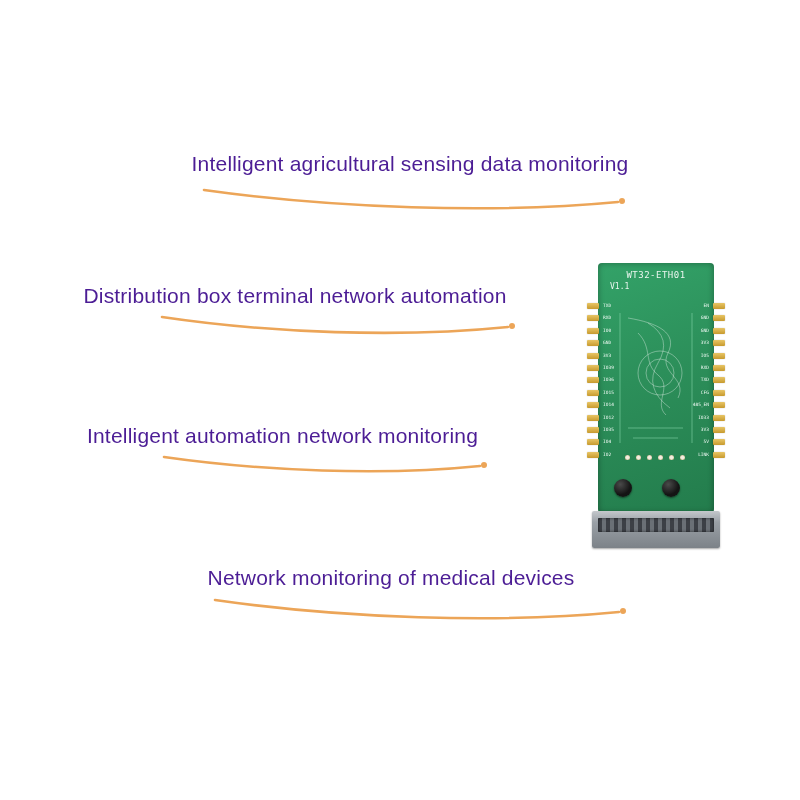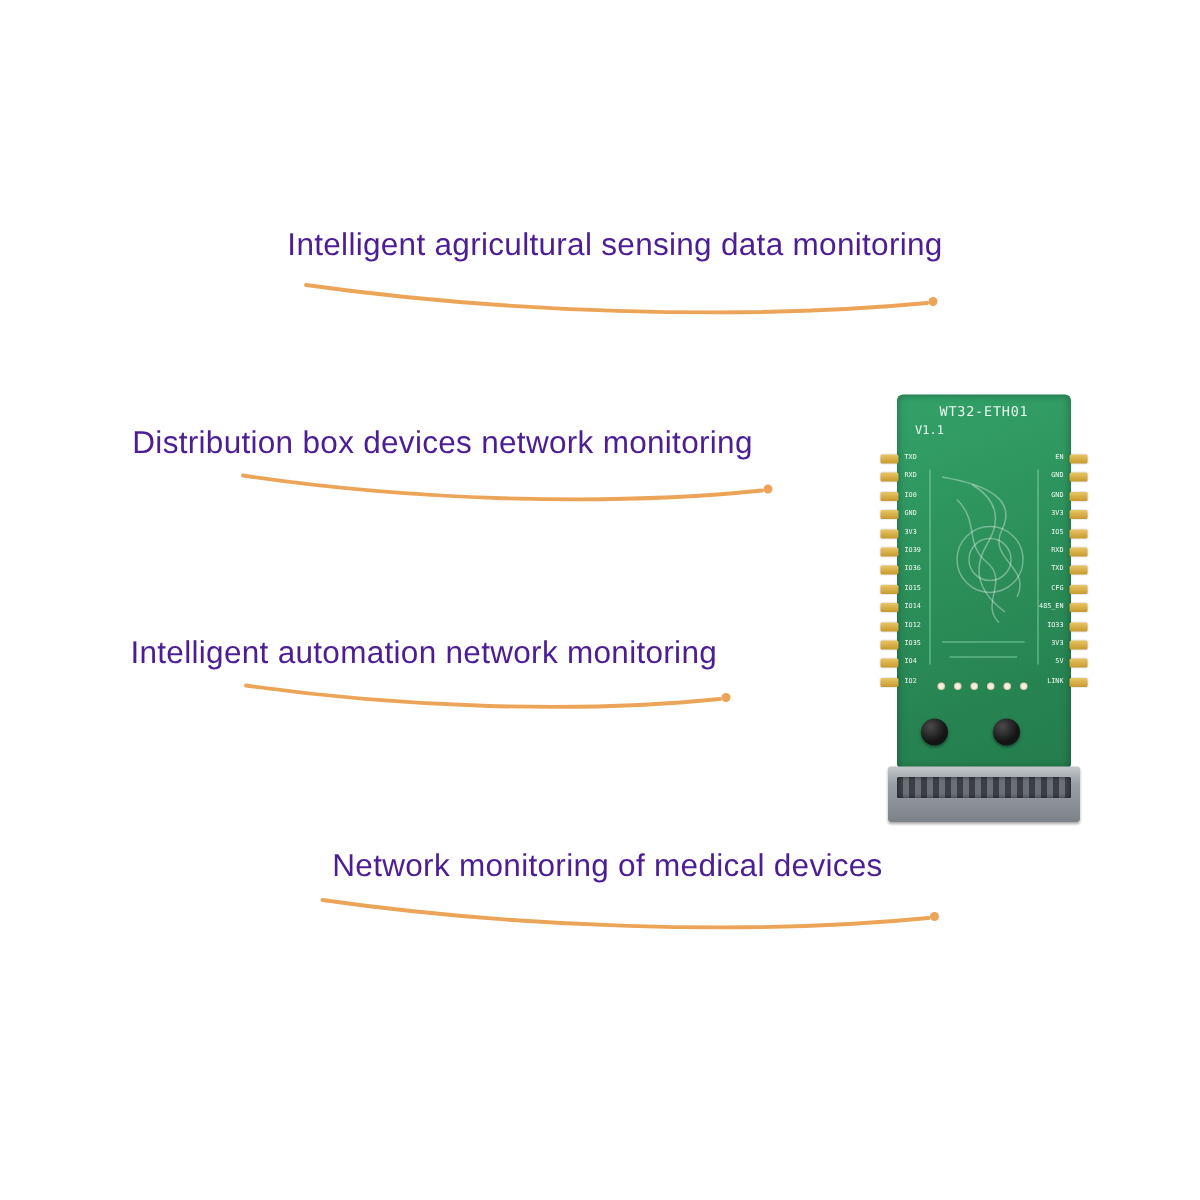--- a/index.html
+++ b/index.html
@@ -68,33 +68,33 @@
 </style>
 </head>
 <body>
 
 <div class="feature" style="left:180px;top:152px;width:460px;">Intelligent agricultural sensing data monitoring</div>
 <svg class="swoosh" style="left:202px;top:184px;" width="430" height="34" viewBox="0 0 430 34">
   <path d="M 2,6 C 130,24 290,30 416,18"></path>
   <circle cx="420" cy="17" r="3"></circle>
 </svg>
 
-<div class="feature" style="left:60px;top:284px;width:470px;">Distribution box devices network monitoring</div>
+<div class="feature" style="left:60px;top:284px;width:470px;">Distribution box terminal network automation</div>
 <svg class="swoosh" style="left:160px;top:312px;" width="360" height="30" viewBox="0 0 360 30">
   <path d="M 2,5 C 110,21 240,26 348,15"></path>
   <circle cx="352" cy="14" r="3"></circle>
 </svg>
 
 <div class="feature" style="left:55px;top:424px;width:455px;">Intelligent automation network monitoring</div>
 <svg class="swoosh" style="left:162px;top:452px;" width="330" height="28" viewBox="0 0 330 28">
   <path d="M 2,5 C 100,19 220,24 318,14"></path>
   <circle cx="322" cy="13" r="3"></circle>
 </svg>
 
-<div class="feature" style="left:175px;top:566px;width:460px;text-align:center;">Network monitoring of medical devices</div>
+<div class="feature" style="left:161px;top:566px;width:460px;text-align:center;">Network monitoring of medical devices</div>
 <svg class="swoosh" style="left:213px;top:594px;" width="420" height="34" viewBox="0 0 420 34">
   <path d="M 2,6 C 128,24 284,30 406,18"></path>
   <circle cx="410" cy="17" r="3"></circle>
 </svg>
 
 <div class="pcb">
   <div class="board">
     <div class="board-title">WT32-ETH01</div>
     <div class="board-version">V1.1</div>
 

